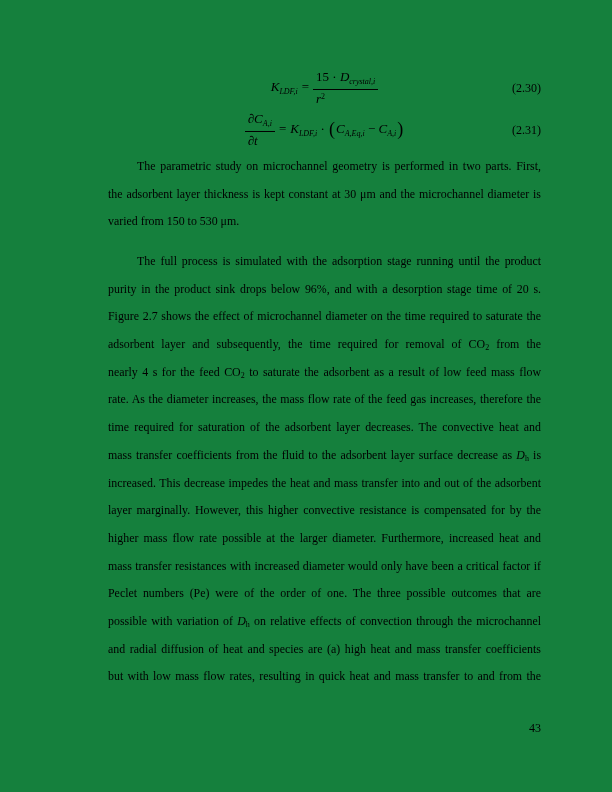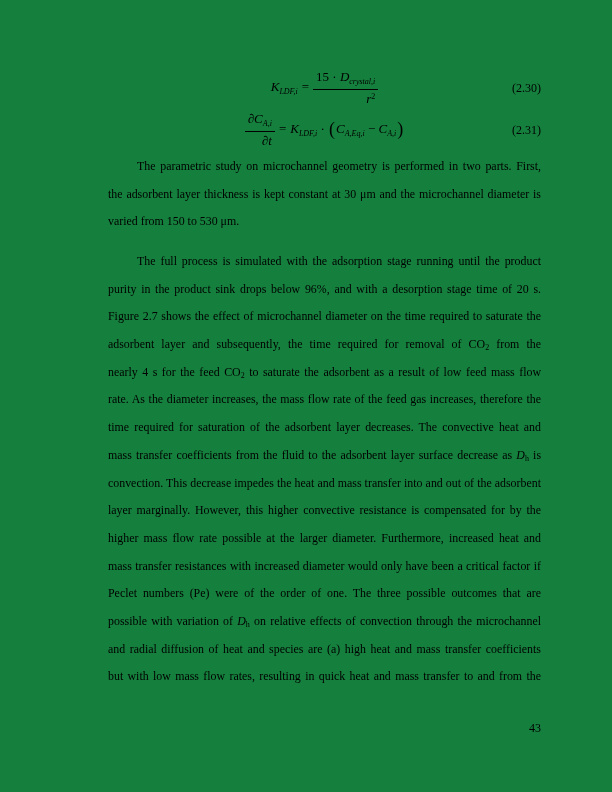--- a/index.html
+++ b/index.html
@@ -32,21 +32,21 @@
     font-size: 8px;
     font-style: italic;
     vertical-align: -3px;
     letter-spacing: 0;
   }
   .eq sup { font-size: 8px; vertical-align: 4px; }
   .eq .rel { padding: 0 4px; }
   .frac {
     display: inline-block;
     vertical-align: middle;
-    text-align: right;
+    text-align: left;
   }
   .frac .num {
     display: block;
     border-bottom: 1px solid #000;
     padding: 0 3px 2px 3px;
     line-height: 1.05;
   }
   .frac .den {
     display: block;
     padding: 2px 3px 0 3px;
@@ -116,21 +116,21 @@
 
   <div class="para" style="top:248px">
     <div class="line indent">The full process is simulated with the adsorption stage running until the product</div>
     <div class="line">purity in the product sink drops below 96%, and with a desorption stage time of 20 s.</div>
     <div class="line">Figure 2.7 shows the effect of microchannel diameter on the time required to saturate the</div>
     <div class="line">adsorbent layer and subsequently, the time required for removal of CO<sub>2</sub> from the</div>
     <div class="line">nearly 4 s for the feed CO<sub>2</sub> to saturate the adsorbent as a result of low feed mass flow</div>
     <div class="line">rate. As the diameter increases, the mass flow rate of the feed gas increases, therefore the</div>
     <div class="line">time required for saturation of the adsorbent layer decreases. The convective heat and</div>
     <div class="line">mass transfer coefficients from the fluid to the adsorbent layer surface decrease as <i>D</i><sub>h</sub> is</div>
-    <div class="line">convection. This decrease impedes the heat and mass transfer into and out of the adsorbent</div>
+    <div class="line">increased. This decrease impedes the heat and mass transfer into and out of the adsorbent</div>
     <div class="line">layer marginally. However, this higher convective resistance is compensated for by the</div>
     <div class="line">higher mass flow rate possible at the larger diameter. Furthermore, increased heat and</div>
     <div class="line">mass transfer resistances with increased diameter would only have been a critical factor if</div>
     <div class="line">Peclet numbers (Pe) were of the order of one. The three possible outcomes that are</div>
     <div class="line">possible with variation of <i>D</i><sub>h</sub> on relative effects of convection through the microchannel</div>
     <div class="line">and radial diffusion of heat and species are (a) high heat and mass transfer coefficients</div>
     <div class="line">but with low mass flow rates, resulting in quick heat and mass transfer to and from the</div>
   </div>
 
   <div class="page-number">43</div>

